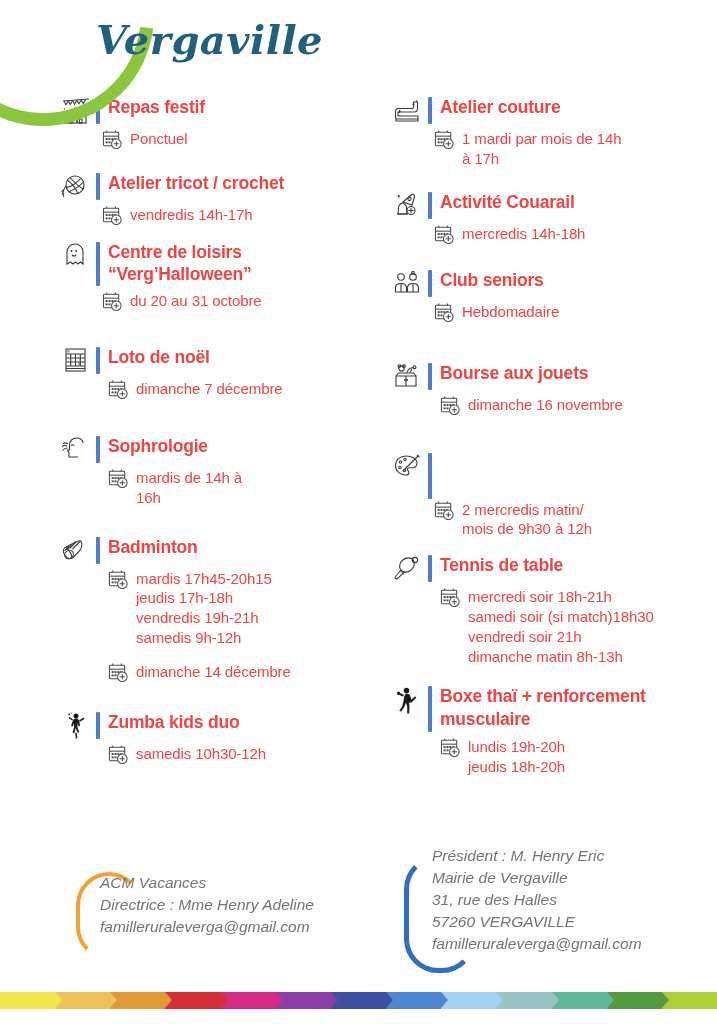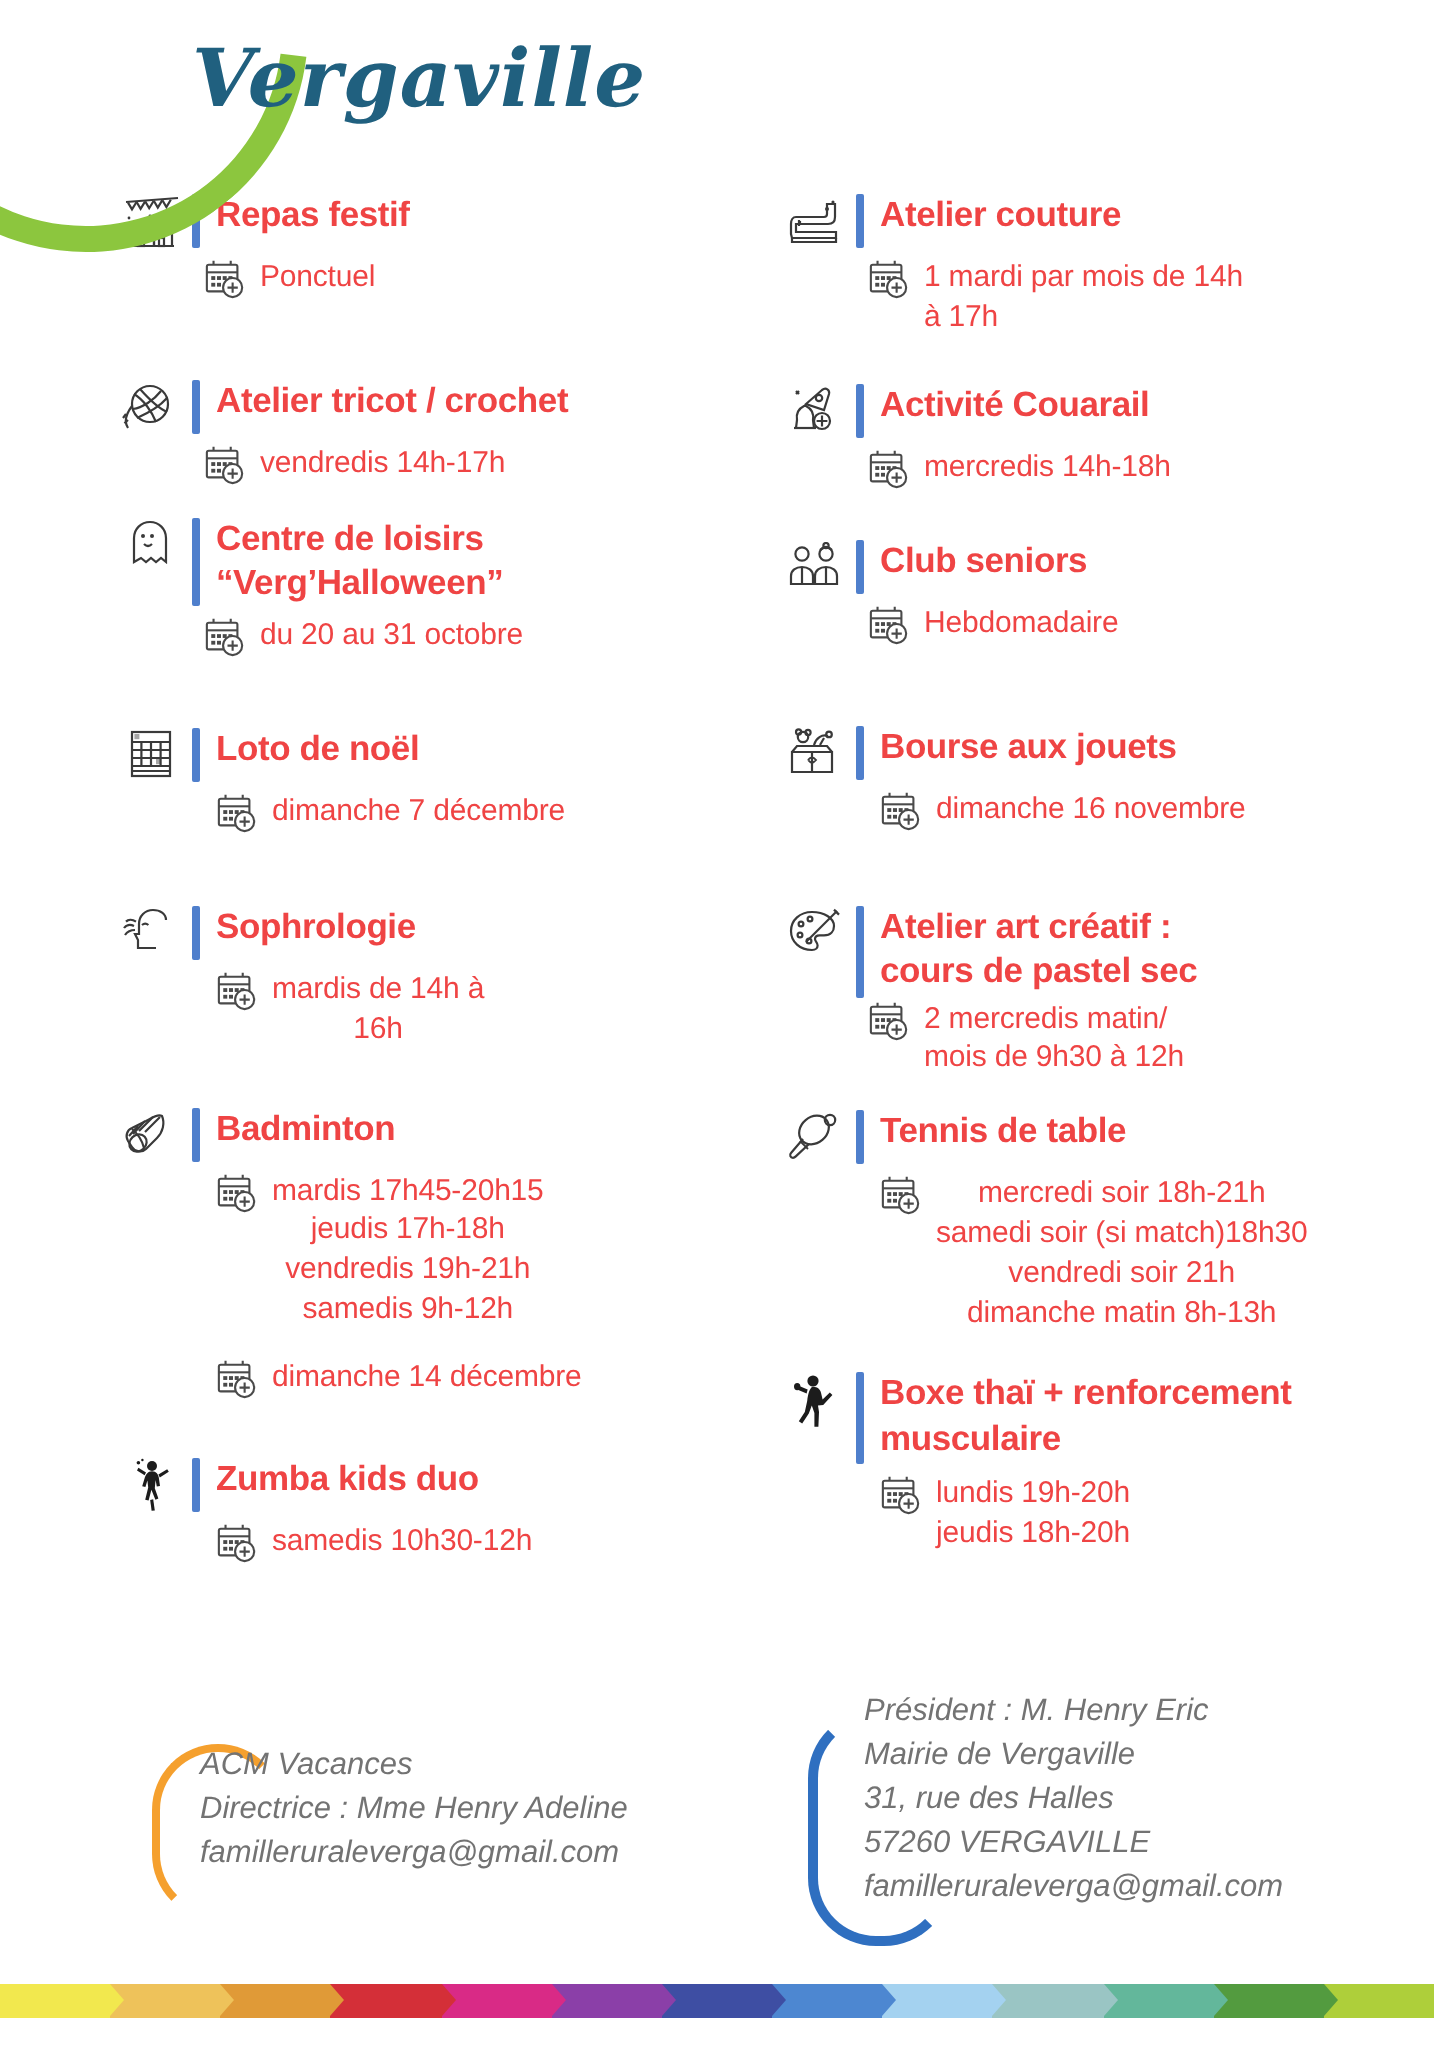--- a/index.html
+++ b/index.html
@@ -90,21 +90,21 @@
     padding-top: 1px;
   }
 
   
   .sched {
     display: flex;
     align-items: flex-start;
     margin-top: 2px;
     padding-left: 42px;
   }
-  .sched.indent-more { padding-left: 48px; text-align: center; }
+  .sched.indent-more { padding-left: 48px; }
   .cal-icon {
     flex: 0 0 22px;
     width: 22px;
     height: 22px;
     margin-top: 1px;
     margin-right: 6px;
   }
   .cal-icon svg { display: block; }
   .sched-lines {
     font-size: 15px;
@@ -239,21 +239,21 @@
           <circle cx="15" cy="15.5" r="5" fill="#fff"></circle>
           <path d="M15 12.8 v5.4 M12.3 15.5 h5.4"></path>
         </svg>
       </div>
       <div class="sched-lines">
         <div>Ponctuel</div>
       </div>
     </div>
   </div>
 
-  <div class="entry" style="margin-top:37px;">
+  <div class="entry" style="margin-top:20px;">
     <div class="entry-head">
       <div class="head-icon">
         <svg width="30" height="28" viewBox="0 0 30 28" fill="none" stroke="#3a3a3a" stroke-width="1.1">
           <circle cx="14" cy="12" r="9"></circle>
           <path d="M6 7 C11 10, 15 16, 17 21"></path>
           <path d="M9 4.5 C13 9, 18 14, 22.5 16"></path>
           <path d="M5.5 14.5 C10 14, 16 10, 19.5 5.5"></path>
           <path d="M7.5 19 C12 17, 19 13, 22.5 9"></path>
           <path d="M5 13 C2 17, 1 21, 3 24"></path>
           <path d="M2 17 l-1.5 2 M3 20 l-1.8 1.6"></path>
@@ -661,24 +661,20 @@
           <path d="M13 2 C7 2, 2.5 6, 2.5 11.5 C2.5 17, 7 21, 13 21 c2 0 2.8 -1.2 2.8 -2.3 c0 -1.5 -1.3 -2, -1.3 -3.2 c0 -1.1 1 -1.8 2.3 -1.8 h2.2 C22.5 13.7, 24 11.5, 24 9 C24 5, 19 2, 13 2 Z"></path>
           <circle cx="7.5" cy="8" r="1.2"></circle>
           <circle cx="7" cy="13.5" r="1.2"></circle>
           <circle cx="11.5" cy="16.5" r="1.2"></circle>
           <circle cx="12" cy="5.5" r="1.2"></circle>
           <path d="M25.5 1.5 L10 17"></path>
           <path d="M24 0.8 l2.5 2.5"></path>
         </svg>
       </div>
       <div class="accent-bar" style="min-height: 46px; background: rgb(79, 127, 204);"></div>
-      <div class="entry-title">
-        <div>Atelier art créatif :</div>
-        <div>cours de pastel sec</div>
-      </div>
     </div>
     <div class="sched" style="margin-top:-2px;">
       <div class="cal-icon">
         <svg width="21" height="21" viewBox="0 0 22 22" fill="none" stroke="#4a4a4a" stroke-width="1.1">
           <rect x="1.5" y="3.5" width="16" height="14" rx="1"></rect>
             <path d="M1.5 7.5 h16"></path>
             <path d="M5 3.5 V1.5 M14 3.5 V1.5"></path>
           <rect x="3.8" y="9.5" width="2.1" height="2" fill="#4a4a4a" stroke="none"></rect>
             <rect x="6.8" y="9.5" width="2.1" height="2" fill="#4a4a4a" stroke="none"></rect>
             <rect x="9.8" y="9.5" width="2.1" height="2" fill="#4a4a4a" stroke="none"></rect>

